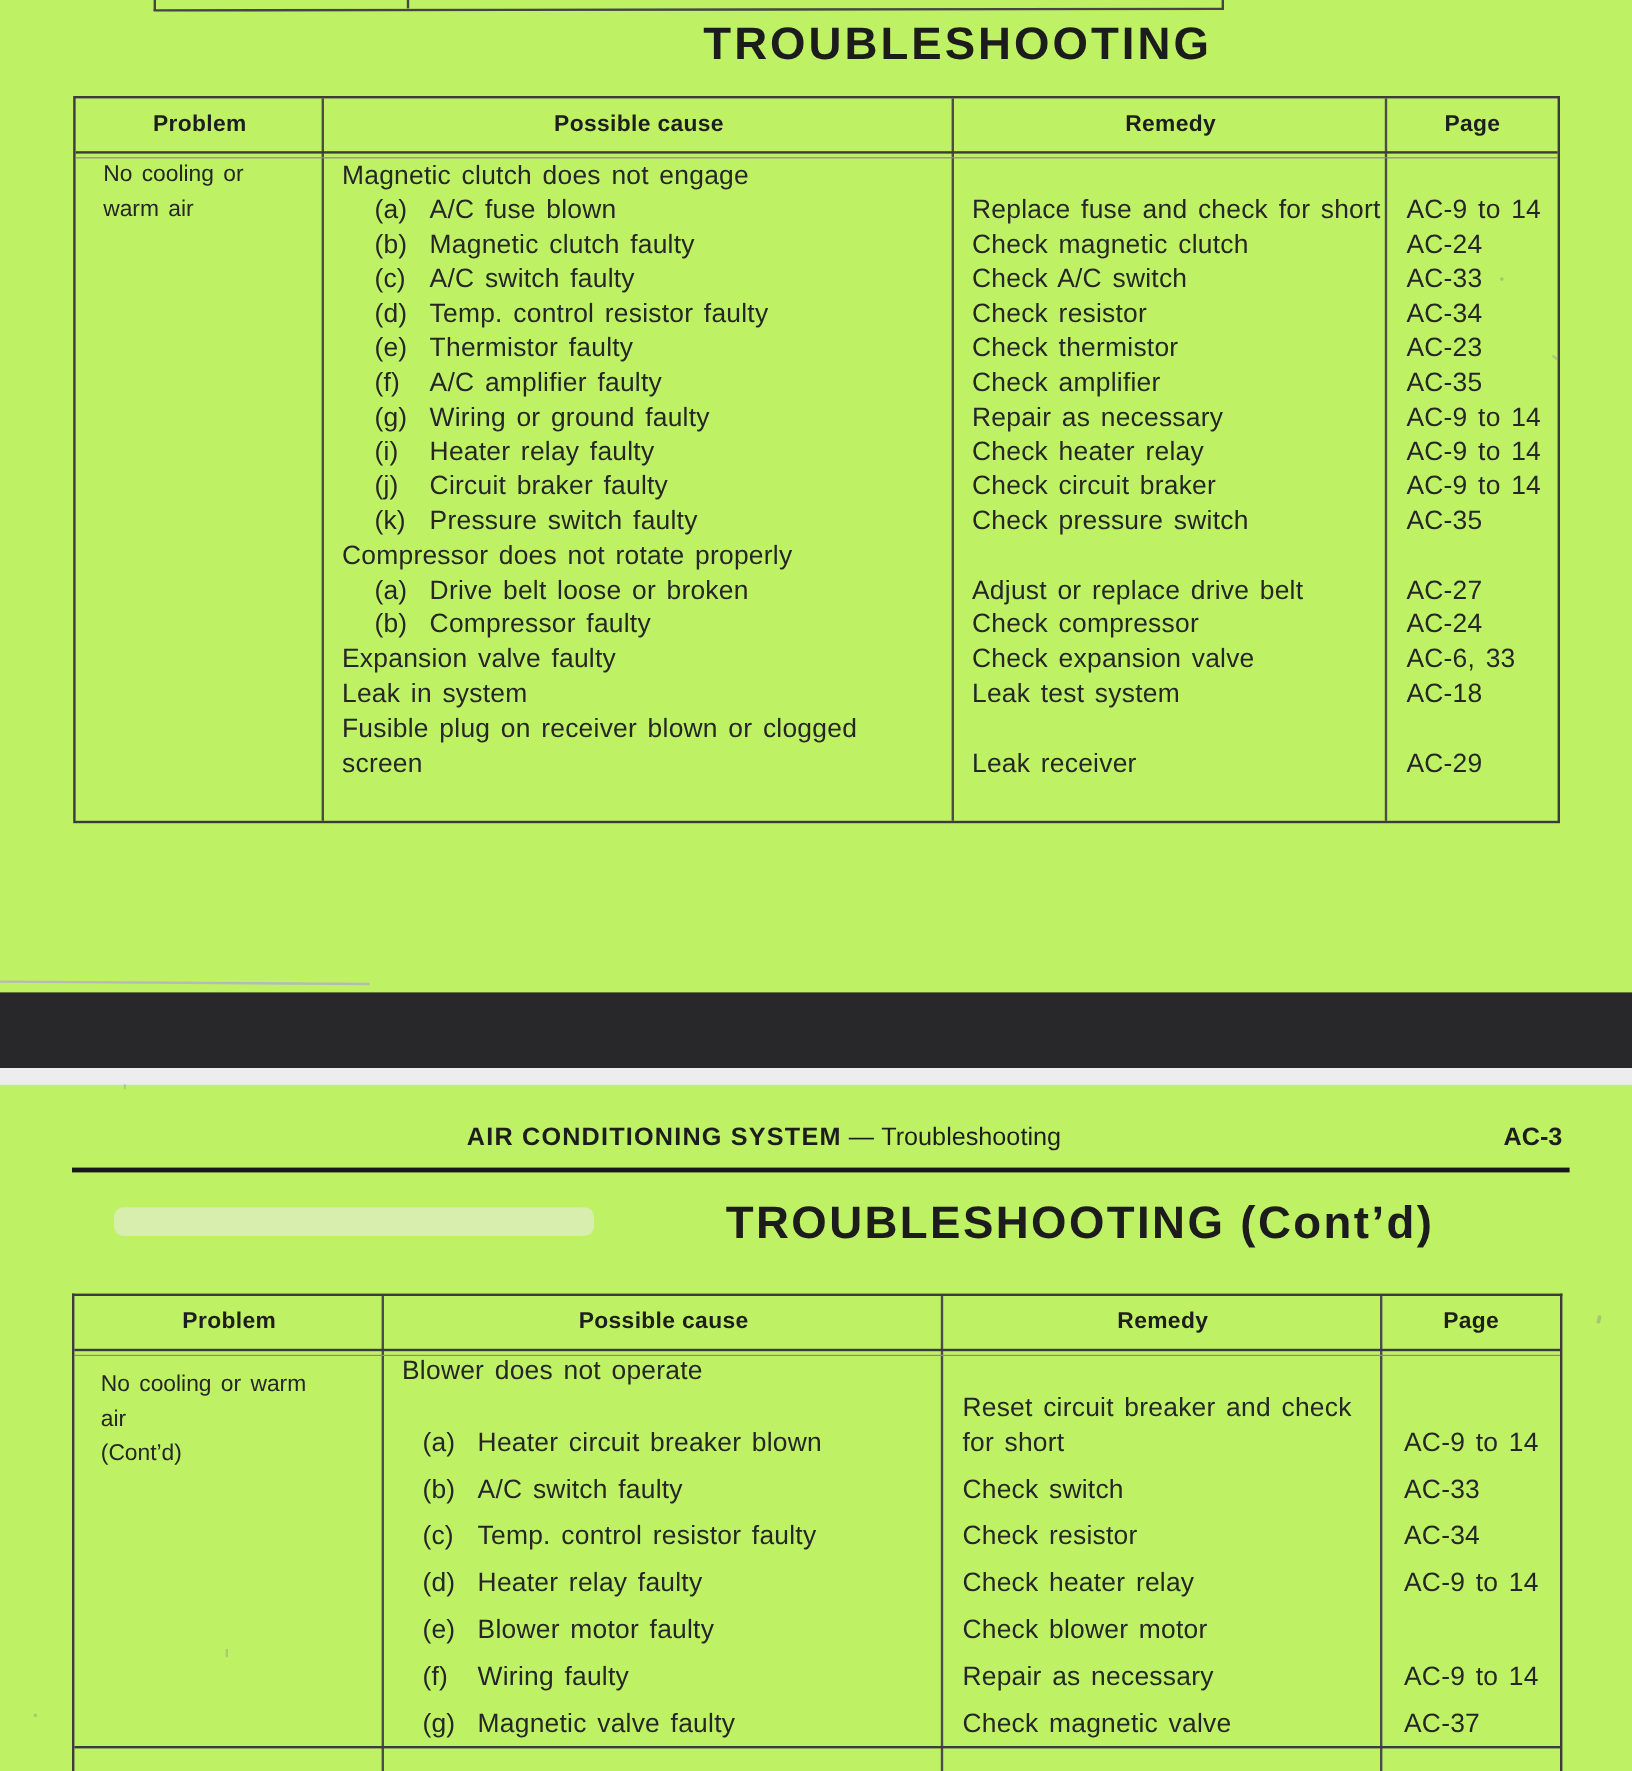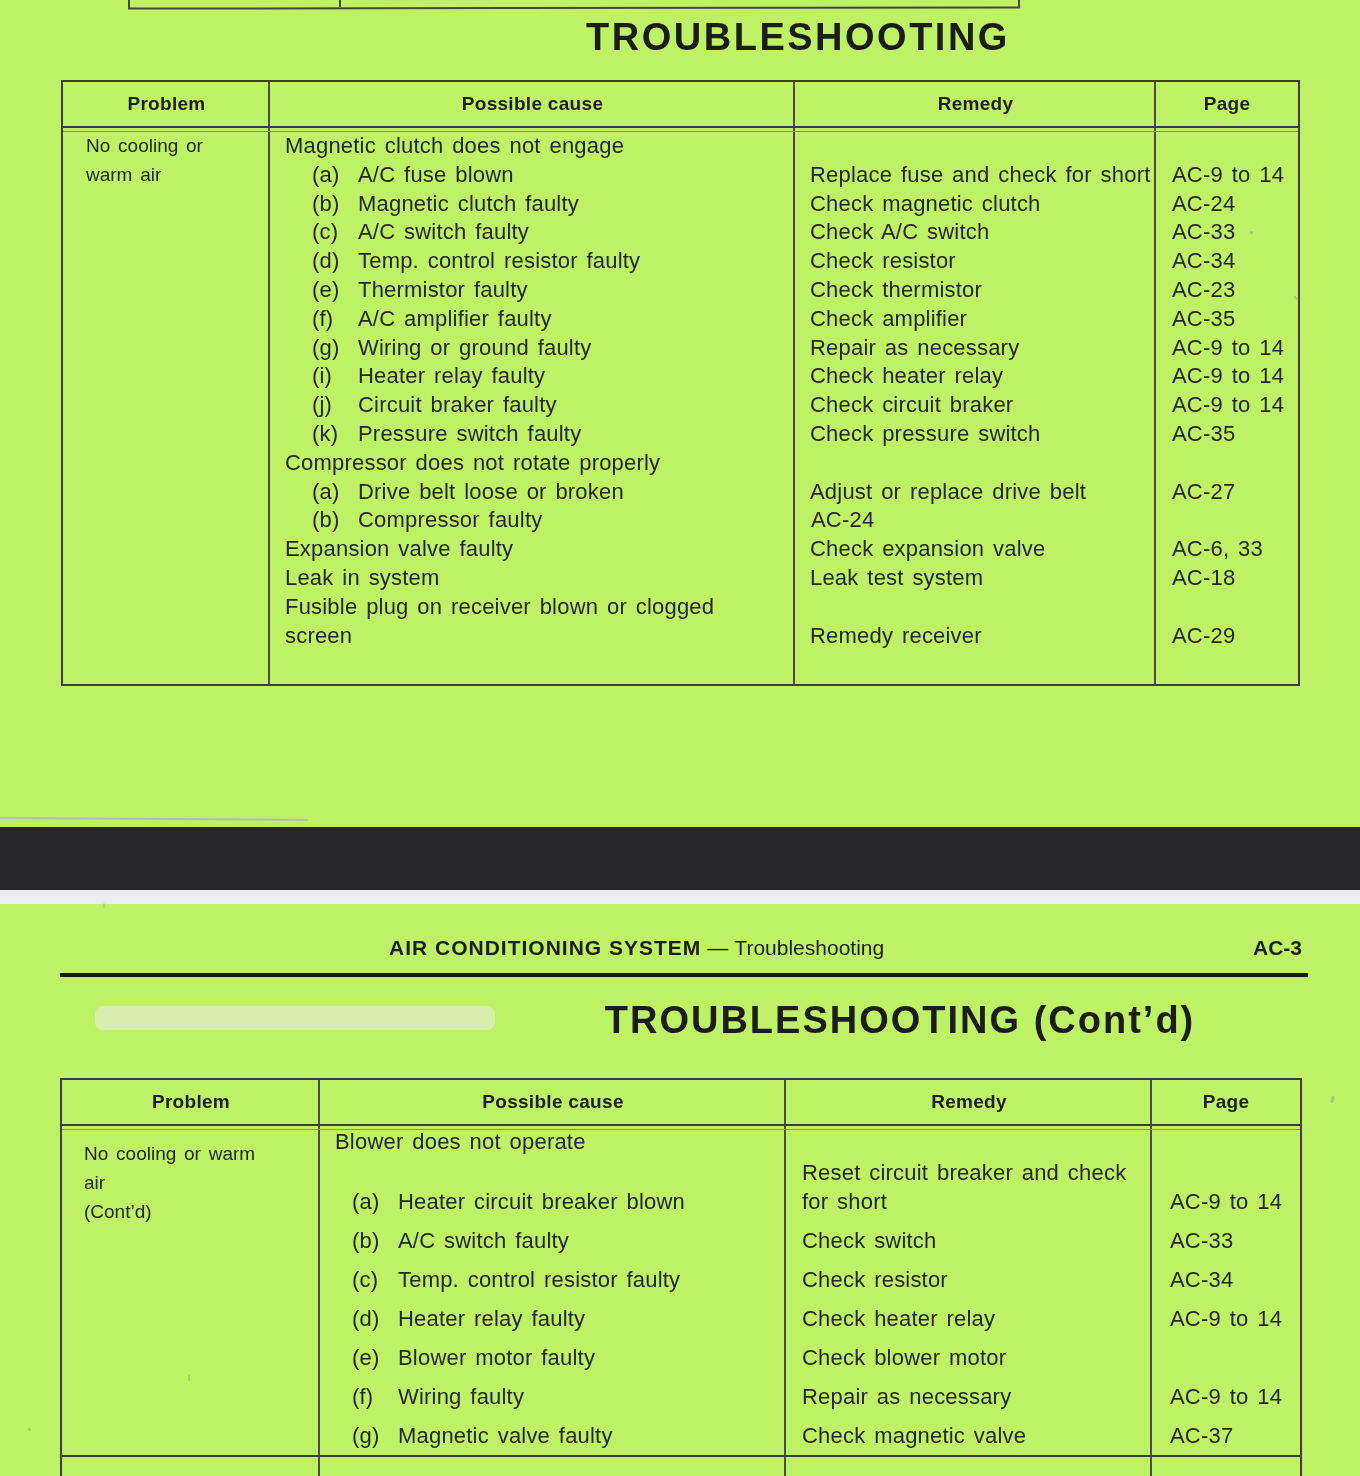--- a/index.html
+++ b/index.html
@@ -197,39 +197,40 @@
         </div>
         <div class="trow">
           <div class="c-spacer"></div>
           <div class="c-cause"><span class="ind"></span><span class="letter">(a)</span><span class="txt">Drive belt loose or broken</span></div>
           <div class="c-remedy">Adjust or replace drive belt</div>
           <div class="c-page">AC-27</div>
         </div>
         <div class="trow">
           <div class="c-spacer"></div>
           <div class="c-cause"><span class="ind"></span><span class="letter">(b)</span><span class="txt">Compressor faulty</span></div>
+          <div class="c-remedy">Check compressor</div>
           <div class="c-page">AC-24</div>
         </div>
         <div class="trow">
           <div class="c-spacer"></div>
           <div class="c-cause"><span class="txt">Expansion valve faulty</span></div>
           <div class="c-remedy">Check expansion valve</div>
           <div class="c-page">AC-6, 33</div>
         </div>
         <div class="trow">
           <div class="c-spacer"></div>
           <div class="c-cause"><span class="txt">Leak in system</span></div>
           <div class="c-remedy">Leak test system</div>
           <div class="c-page">AC-18</div>
         </div>
         <div class="trow">
           <div class="c-spacer"></div>
           <div class="c-cause"><span class="txt">Fusible plug on receiver blown or clogged
 screen</span></div>
-          <div class="c-remedy">Remedy receiver</div>
+          <div class="c-remedy">Leak receiver</div>
           <div class="c-page">AC-29</div>
         </div>
       </div>
   </div>
 
   <div class="band-shadow"></div>
   <div class="dark-band"></div>
   <div class="edge-strip"></div>
 
   <div class="p2-head">

